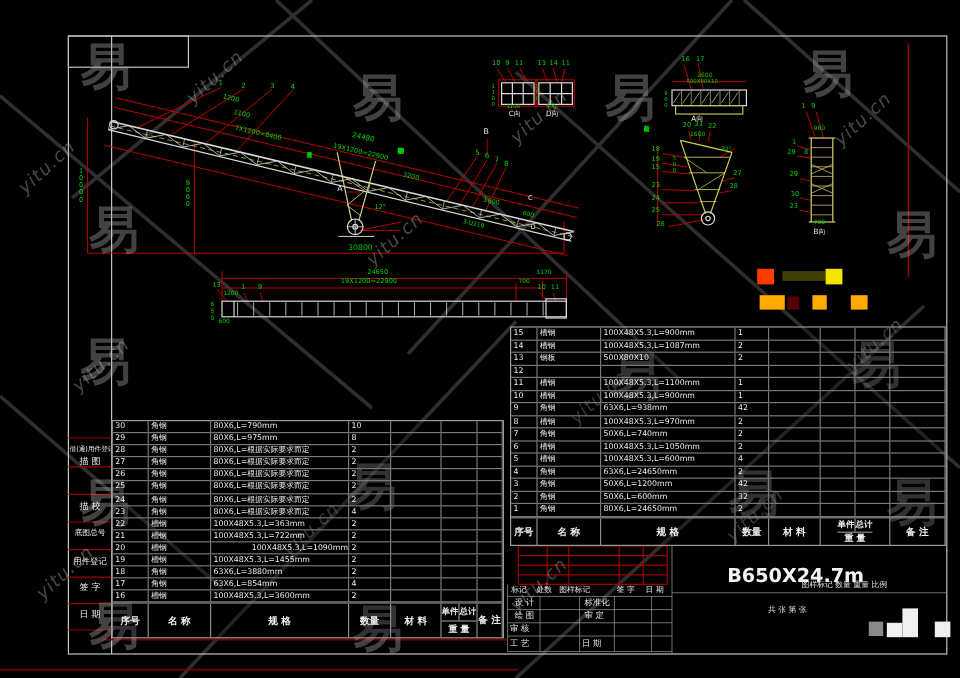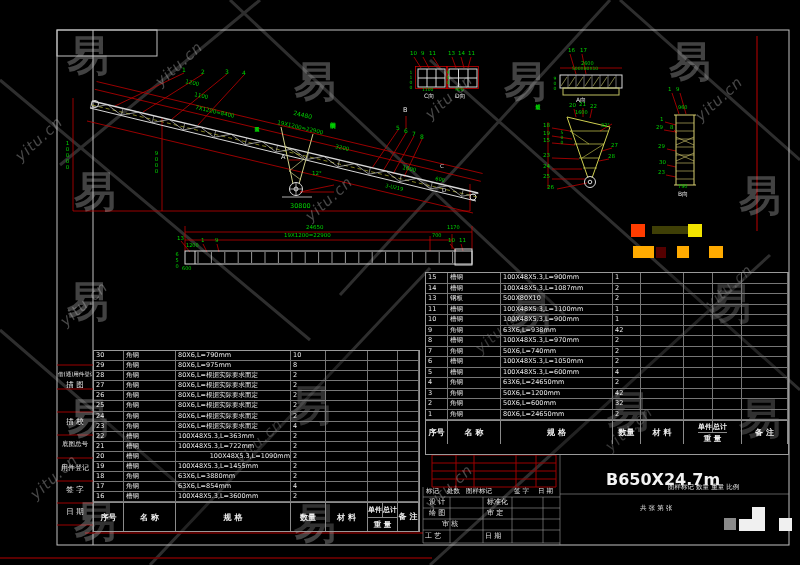--- a/index.html
+++ b/index.html
@@ -454,20 +454,30 @@
           <div style="width: 22px; line-height: 9.5px;">13</div>
           <div style="width: 53px; line-height: 9.5px;">钢板</div>
           <div style="width: 112px; line-height: 9.5px;">500X80X10</div>
           <div style="width: 28px; line-height: 9.5px;">2</div>
           <div style="width: 43px; line-height: 9.5px;"></div>
           <div style="width: 29px; line-height: 9.5px;"></div>
           <div style="width: 29px; line-height: 9.5px;"></div>
           <div style="width: 46px; line-height: 9.5px;"></div>
         </div>
         <div class="bom-row" style="height: 10.5px;">
+          <div style="width: 22px; line-height: 9.5px;">12</div>
+          <div style="width: 53px; line-height: 9.5px;"></div>
+          <div style="width: 112px; line-height: 9.5px;"></div>
+          <div style="width: 28px; line-height: 9.5px;"></div>
+          <div style="width: 43px; line-height: 9.5px;"></div>
+          <div style="width: 29px; line-height: 9.5px;"></div>
+          <div style="width: 29px; line-height: 9.5px;"></div>
+          <div style="width: 46px; line-height: 9.5px;"></div>
+        </div>
+        <div class="bom-row" style="height: 10.5px;">
           <div style="width: 22px; line-height: 9.5px;">11</div>
           <div style="width: 53px; line-height: 9.5px;">槽钢</div>
           <div style="width: 112px; line-height: 9.5px;">100X48X5.3,L=1100mm</div>
           <div style="width: 28px; line-height: 9.5px;">1</div>
           <div style="width: 43px; line-height: 9.5px;"></div>
           <div style="width: 29px; line-height: 9.5px;"></div>
           <div style="width: 29px; line-height: 9.5px;"></div>
           <div style="width: 46px; line-height: 9.5px;"></div>
         </div>
         <div class="bom-row" style="height: 10.5px;">
@@ -746,21 +756,21 @@
 <div class="tb-lbl" style="left:426px;top:488px;font-size:6.5px">标记</div>
 <div class="tb-lbl" style="left:447px;top:488px;font-size:6.5px">处数</div>
 <div class="tb-lbl" style="left:466px;top:488px;font-size:6.5px">图样标记</div>
 <div class="tb-lbl" style="left:514px;top:488px;font-size:6.5px">签 字</div>
 <div class="tb-lbl" style="left:538px;top:488px;font-size:6.5px">日 期</div>
 
 <div class="tb-lbl" style="left:429px;top:499px">设 计</div>
 <div class="tb-lbl" style="left:487px;top:499px">标准化</div>
 <div class="tb-lbl" style="left:429px;top:510px">绘 图</div>
 <div class="tb-lbl" style="left:487px;top:510px">审 定</div>
-<div class="tb-lbl" style="left:442px;top:521px">审 核</div>
+<div class="tb-lbl" style="left:425px;top:521px">审 核</div>
 <div class="tb-lbl" style="left:425px;top:533px">工 艺</div>
 <div class="tb-lbl" style="left:485px;top:533px">日 期</div>
 
 <div class="title-big" style="left:606px;top:472px;font-size:16px">B650X24.7m</div>
 <div class="tb-lbl" style="left:668px;top:484px;font-size:6.5px">图样标记  数量  重量  比例</div>
 <div class="tb-lbl" style="left:640px;top:505px;font-size:6.5px">共  张  第  张</div>
 
 <div class="sw" style="left: 631px; top: 224px; width: 14px; height: 13px; background: rgb(255, 60, 0);"></div>
 <div class="sw" style="left: 652px; top: 226px; width: 36px; height: 8px; background: rgb(63, 63, 6);"></div>
 <div class="sw" style="left: 688px; top: 224px; width: 14px; height: 13px; background: rgb(242, 228, 0);"></div>

